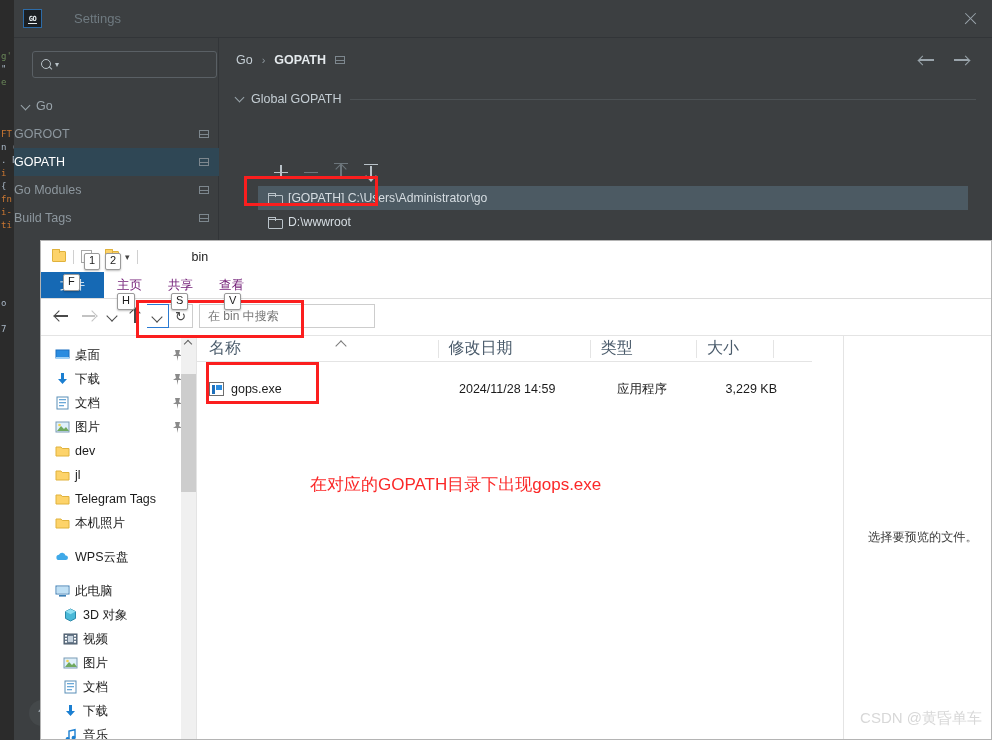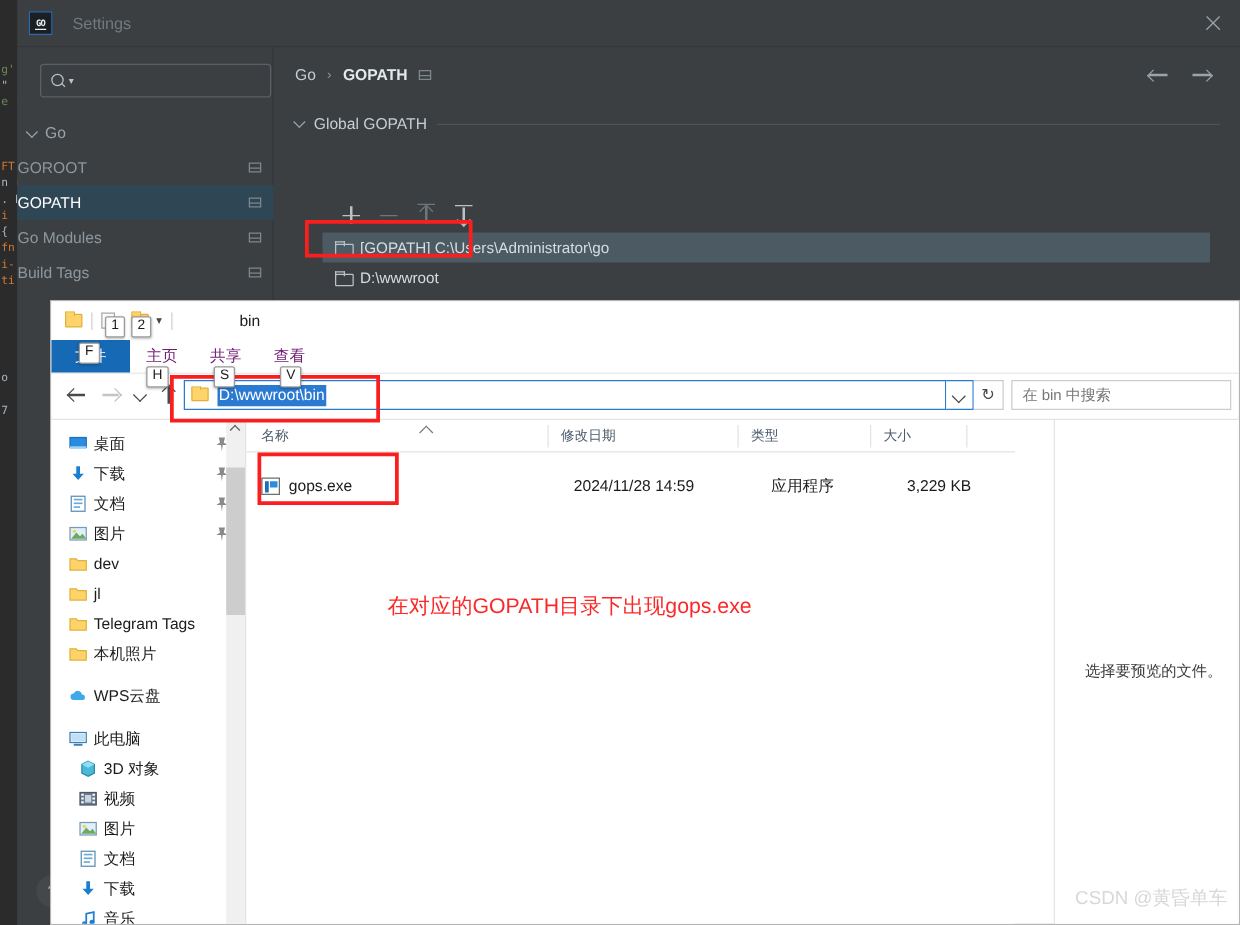--- a/index.html
+++ b/index.html
@@ -44,21 +44,21 @@
     font-family: "DejaVu Sans Mono", monospace;
     font-size: 7px; font-weight: bold; color: #e8eef2;
     letter-spacing: -0.5px;
     position: relative;
   }
   .go-logo::after {
     content: ""; position: absolute; bottom: 3px; left: 4px;
     width: 9px; height: 1.5px; background: #e8eef2;
   }
   .settings-title {
-    margin-left: 16px;
+    margin-left: 32px;
     font-size: 13px; color: #6f7a80;
   }
   .close-x {
     position: absolute; right: 14px; top: 11px;
     width: 15px; height: 15px; cursor: pointer;
   }
   .close-x::before, .close-x::after {
     content: ""; position: absolute; left: 0; top: 7px;
     width: 15px; height: 1.3px; background: #9aa4ab;
   }
@@ -474,21 +474,21 @@
   }
 
   .list-pane {
     flex: 1; position: relative; background: #ffffff;
     border-left: 1px solid #e4e4e4;
     min-width: 0;
   }
   .col-hdr {
     height: 26px; display: flex; align-items: center;
     border-bottom: 1px solid #e4e4e4;
-    font-size: 11px; color: #4a5b6b;
+    font-size: 16px; color: #4a5b6b;
   }
   .col {
     height: 18px; display: flex; align-items: center;
     padding-left: 10px; border-left: 1px solid #e4e4e4;
     white-space: nowrap;
   }
   .col:first-child { border-left: none; padding-left: 12px; }
   .sort-asc {
     position: absolute; left: 140px; top: 2px;
     width: 8px; height: 8px;
@@ -664,26 +664,20 @@
       <div class="rtab">共享</div>
       <div class="rtab">查看</div>
     </div>
     <div class="ribbon-line"></div>
 
     <div class="addr-bar">
       <span class="nav-ic nb-back"></span>
       <span class="nav-ic nb-fwd"></span>
       <span class="nb-hist"></span>
       <span class="nb-up"></span>
-      <span class="addr-input">
-        <span class="qa-ic">
-            <i class="folder-y"></i>
-          </span>
-        <span class="addr-text">D:\wwwroot\bin</span>
-      </span>
       <span class="addr-dd"></span>
       <span class="refresh-btn">↻</span>
       <span class="search-exp">在 bin 中搜索</span>
     </div>
 
     <div class="exp-main">
 
       <div class="nav-pane">
 
         <div class="nav-item">

